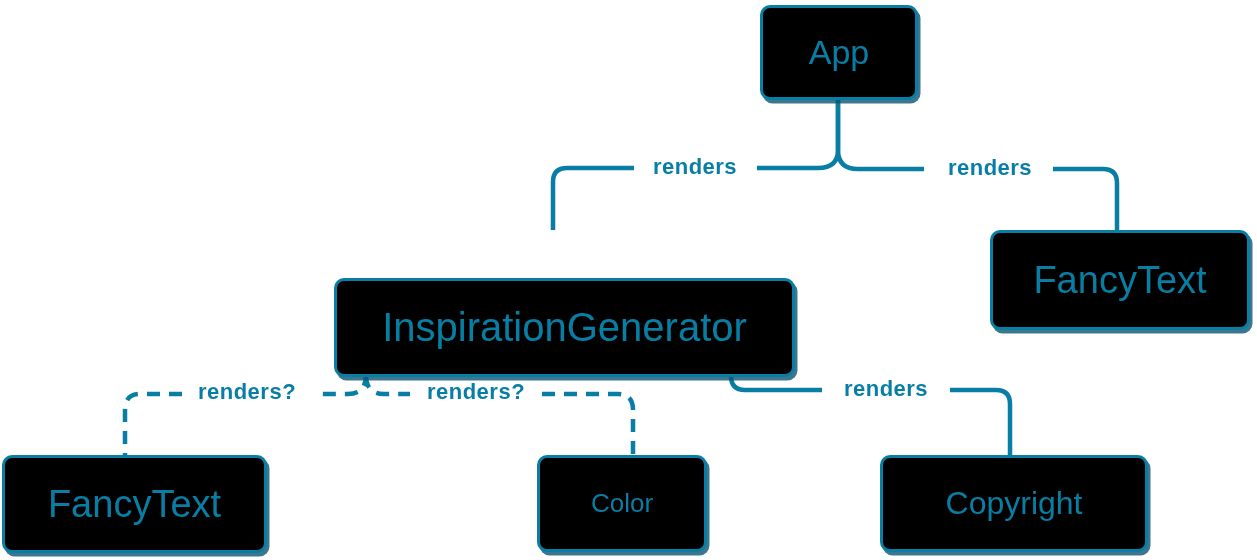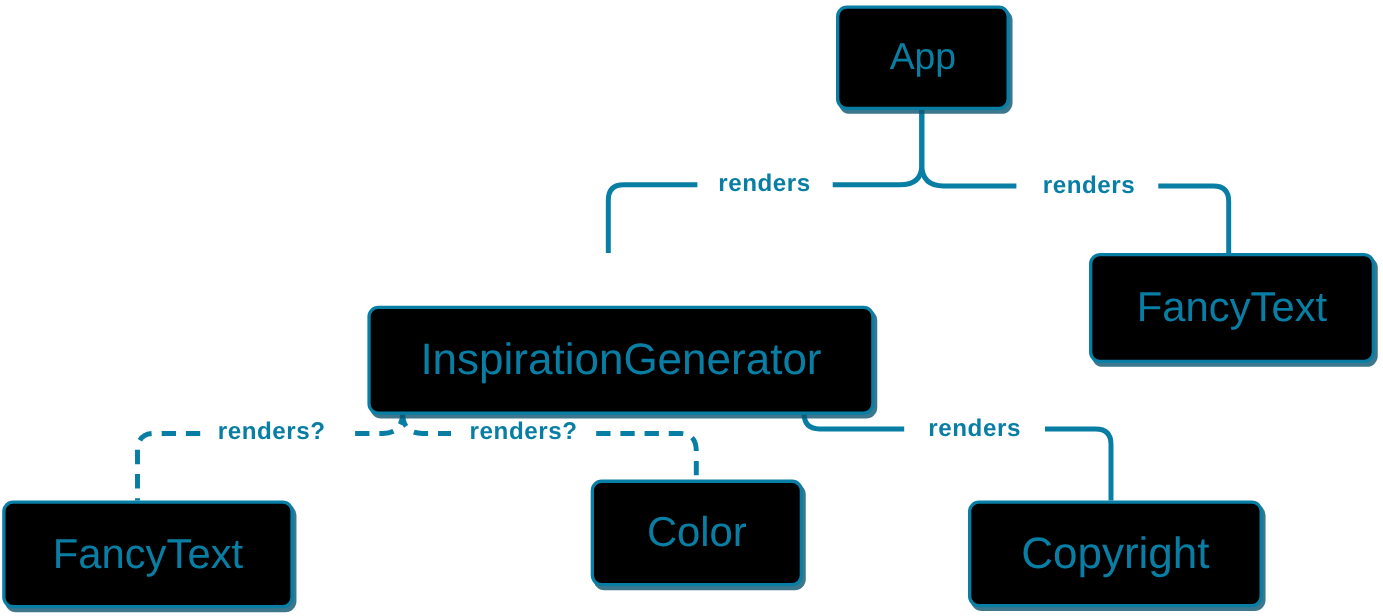--- a/index.html
+++ b/index.html
@@ -77,21 +77,21 @@
   </div>
 
   <div class="node" style="left:990px; top:230px; width:260px; height:100px; font-size:38px;">
     <span>FancyText</span>
   </div>
 
   <div class="node" style="left:2px; top:455px; width:265px; height:98px; font-size:38px;">
     <span>FancyText</span>
   </div>
 
-  <div class="node" style="left:537px; top:436px; width:193px; height:97px; font-size:38px;">
+  <div class="node" style="left:537px; top:455px; width:170px; height:97px; font-size:26px;">
     <span>Color</span>
   </div>
 
-  <div class="node" style="left:880px; top:455px; width:268px; height:97px; font-size:40px;">
+  <div class="node" style="left:880px; top:455px; width:268px; height:97px; font-size:32px;">
     <span>Copyright</span>
   </div>
 
 </div>
 
 </body></html>

